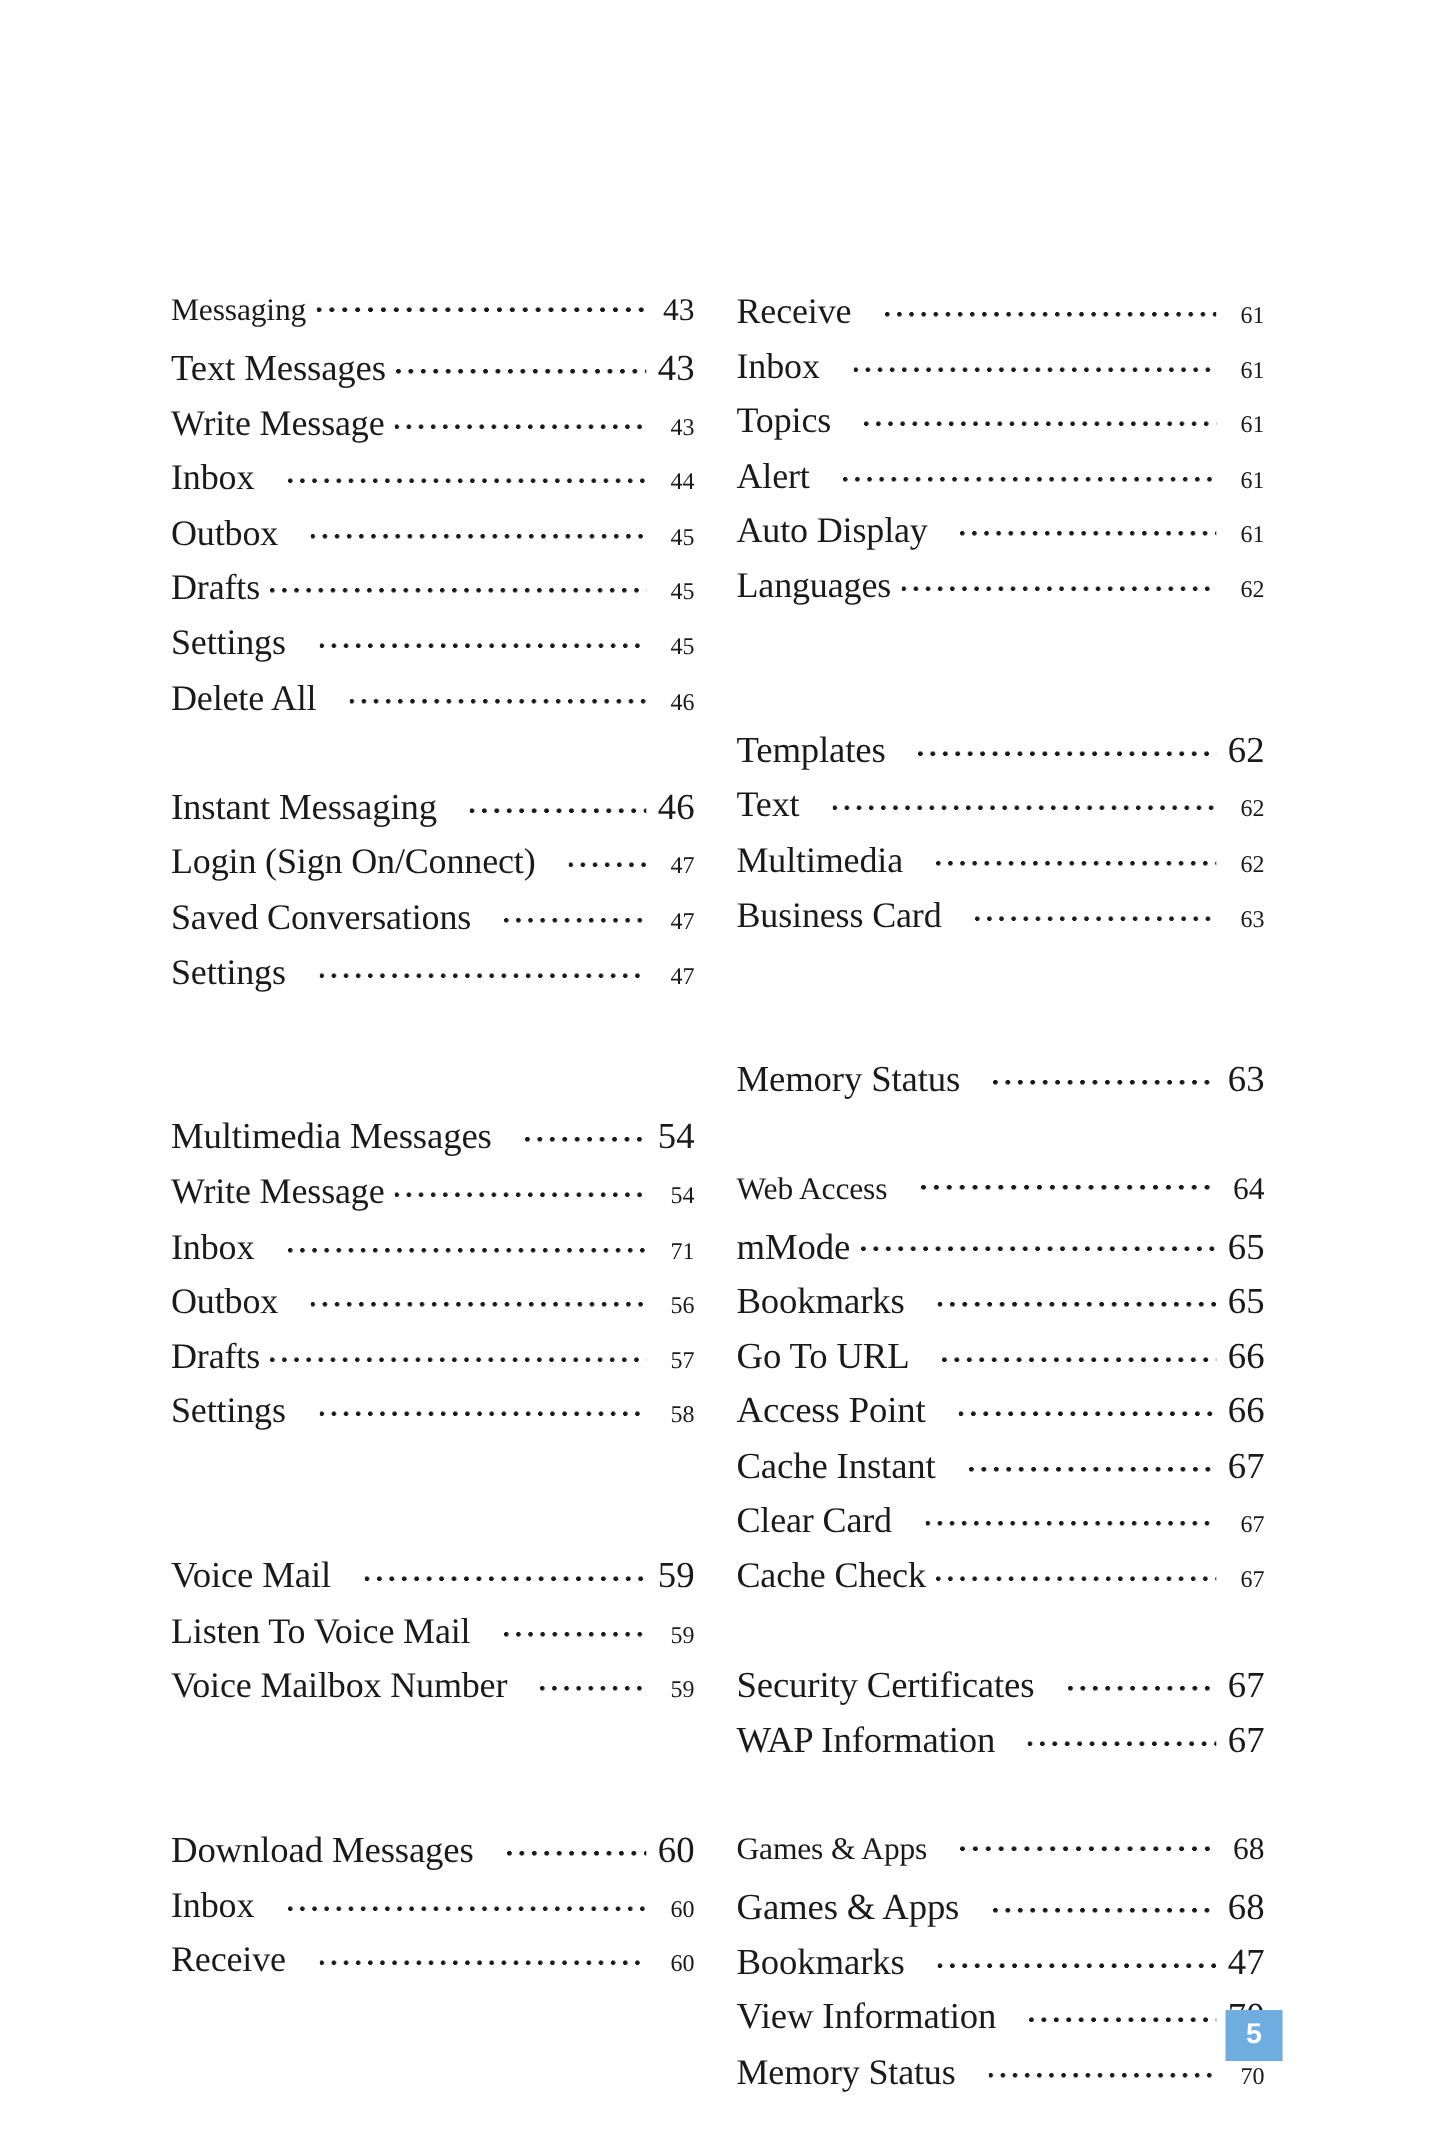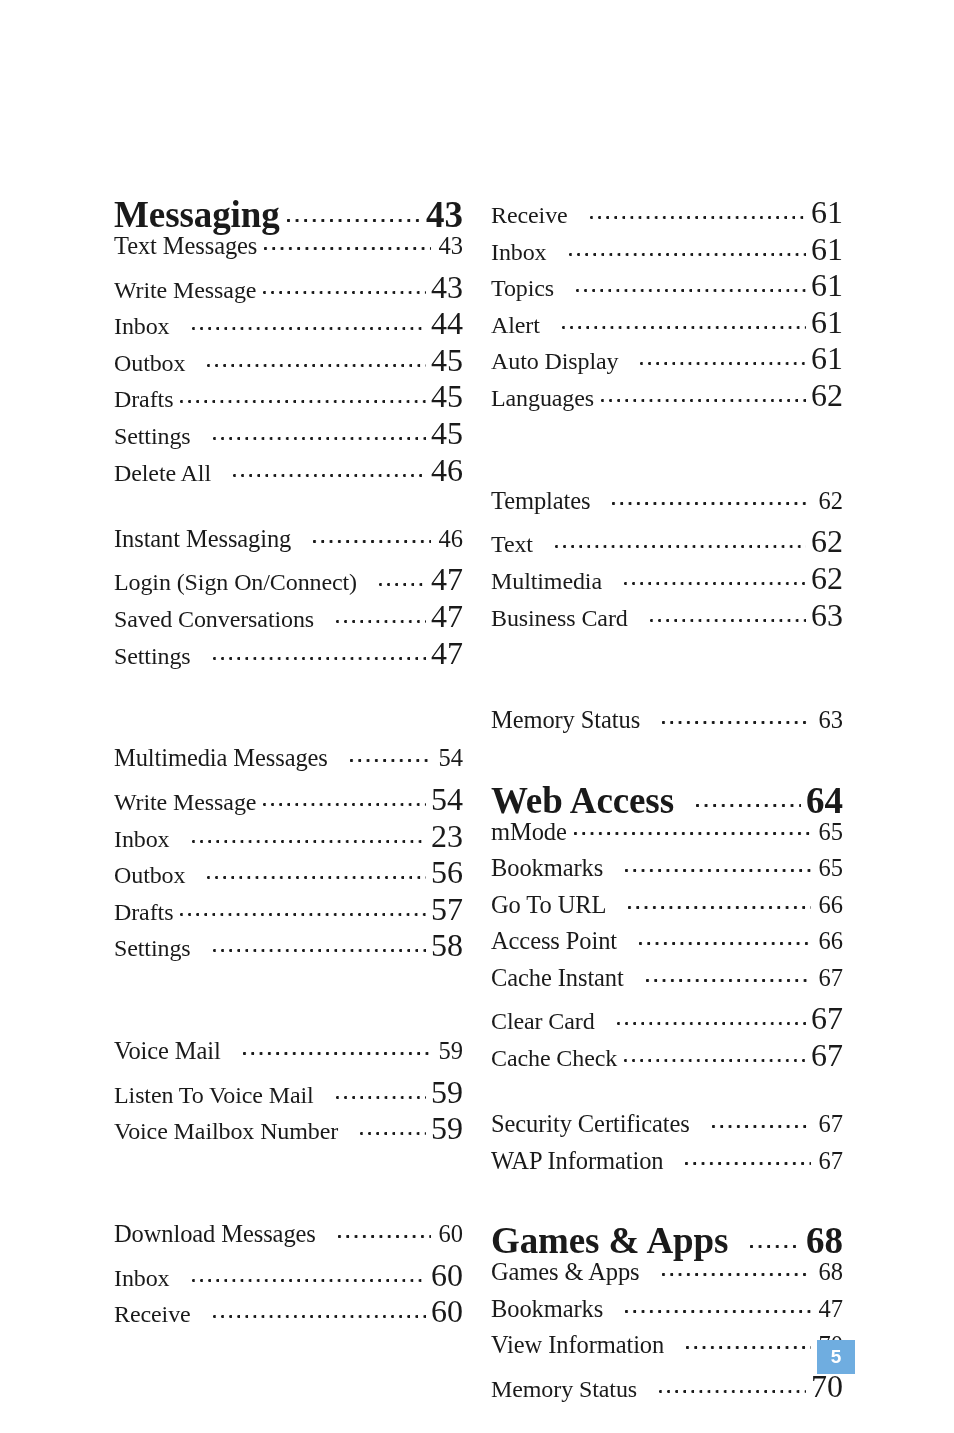--- a/index.html
+++ b/index.html
@@ -65,31 +65,31 @@
     left: 0;
     right: 0;
     bottom: 4px;
     height: 3px;
     background-image: radial-gradient(circle at 1.5px 1.5px, #1a1a1a 1.35px, rgba(0,0,0,0) 1.6px);
     background-size: 8.1px 3px;
     background-repeat: repeat-x;
   }
   .toc-page {
     flex: 0 0 auto;
-    font-size: 32px;
+    font-size: 16px;
     line-height: 1;
     text-align: right;
     min-width: 27px;
   }
 
   
   .toc-entry.chapter .toc-title,
   .toc-entry.chapter .toc-page {
-    font-weight: bold;
-    font-size: 37px;
+    font-weight: normal;
+    font-size: 21px;
   }
   .toc-entry.chapter { height: 38px; }
   .toc-entry.chapter .toc-leader::before {
     background-image: radial-gradient(circle at 1.6px 1.6px, #1a1a1a 1.5px, rgba(0,0,0,0) 1.75px);
     background-size: 8.6px 3.2px;
     height: 3.2px;
     bottom: 5px;
   }
 
   
@@ -208,21 +208,21 @@
           <span class="toc-page">54</span>
         </div>
         <div class="toc-entry item">
           <span class="toc-title">Write Message</span>
           <span class="toc-leader"></span>
           <span class="toc-page">54</span>
         </div>
         <div class="toc-entry item gap">
           <span class="toc-title">Inbox</span>
           <span class="toc-leader"></span>
-          <span class="toc-page">23</span>
+          <span class="toc-page">71</span>
         </div>
         <div class="toc-entry item gap">
           <span class="toc-title">Outbox</span>
           <span class="toc-leader"></span>
           <span class="toc-page">56</span>
         </div>
         <div class="toc-entry item">
           <span class="toc-title">Drafts</span>
           <span class="toc-leader"></span>
           <span class="toc-page">57</span>

